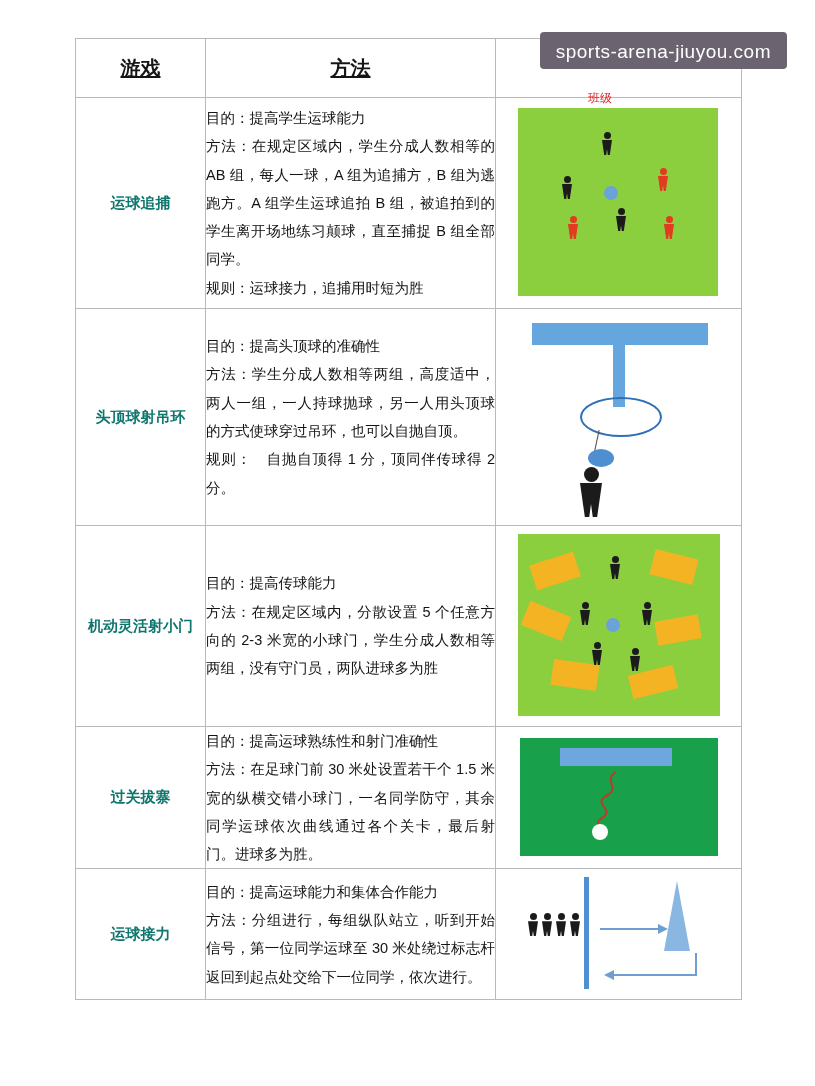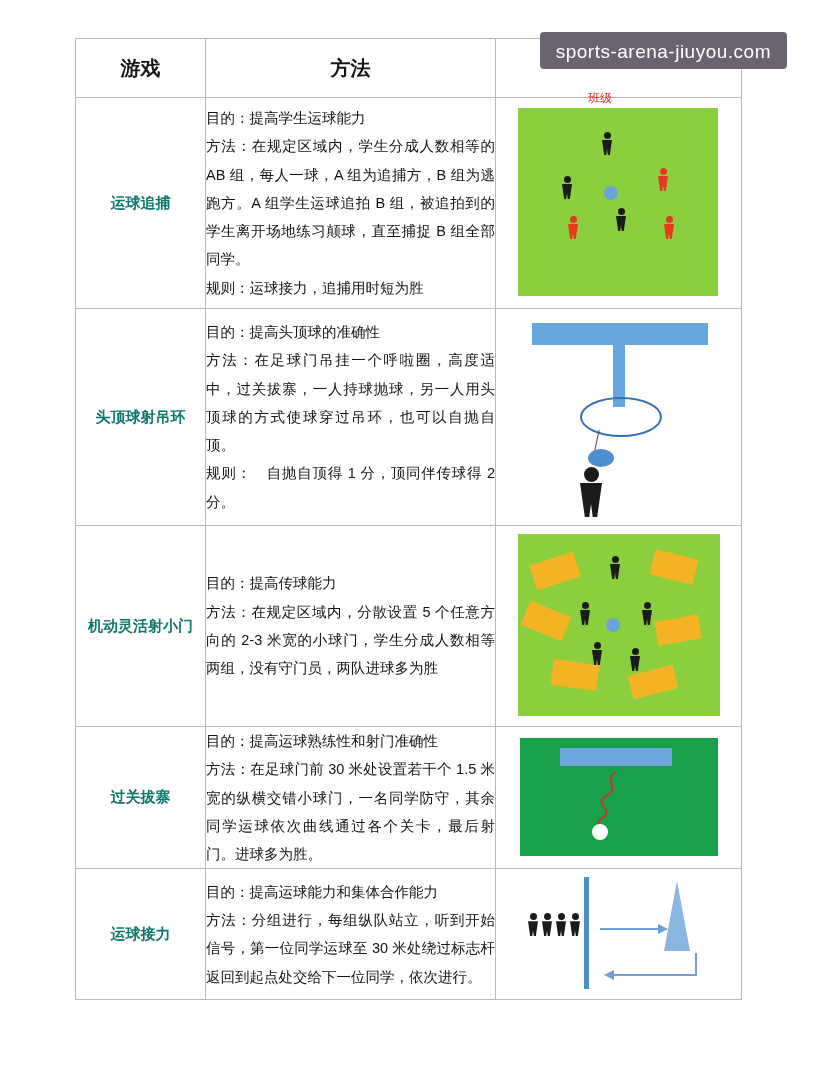--- a/index.html
+++ b/index.html
@@ -55,20 +55,21 @@
   .col-name  { width: 130px; }
   .col-desc  { width: 290px; }
   .col-fig   { width: 246px; }
 
   .hdr {
     height: 58px;
     text-align: center;
     font-size: 20px;
     font-weight: bold;
     color: #151515;
+    text-decoration: underline;
   }
 
   .cell-name {
     text-align: center;
     font-size: 15px;
     font-weight: bold;
     color: #0f766e;
     line-height: 1.5;
     padding: 6px 6px;
   }
@@ -286,21 +287,21 @@
                 <div class="body"></div>
               </div>
           </div>
         </td>
       </tr>
 
       <tr>
         <td class="cell-name">头顶球射吊环</td>
         <td class="cell-desc">
             <p>目的：提高头顶球的准确性</p>
-            <p>方法：在足球门吊挂一个呼啦圈，高度适中，过关拔寨，一人持球抛球，另一人用头顶球的方式使球穿过吊环，也可以自抛自顶。</p>
+            <p>方法：学生分成人数相等两组，高度适中，两人一组，一人持球抛球，另一人用头顶球的方式使球穿过吊环，也可以自抛自顶。</p>
             <p>规则：　自抛自顶得 1 分，顶同伴传球得 2 分。</p>
           </td>
         <td class="cell-fig">
           <div class="fig-wrap f2">
             <div class="bar"></div>
             <div class="post"></div>
             <div class="hoop"></div>
             <div class="string"></div>
             <div class="ball"></div>
             <div class="person p-black p-big" style="left:84px;top:158px;">

